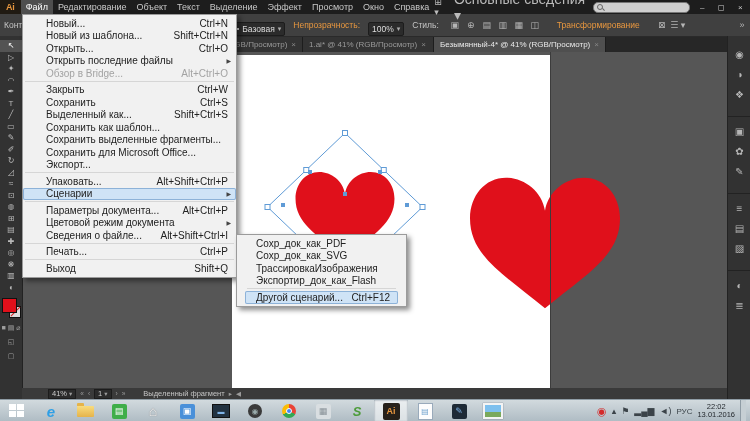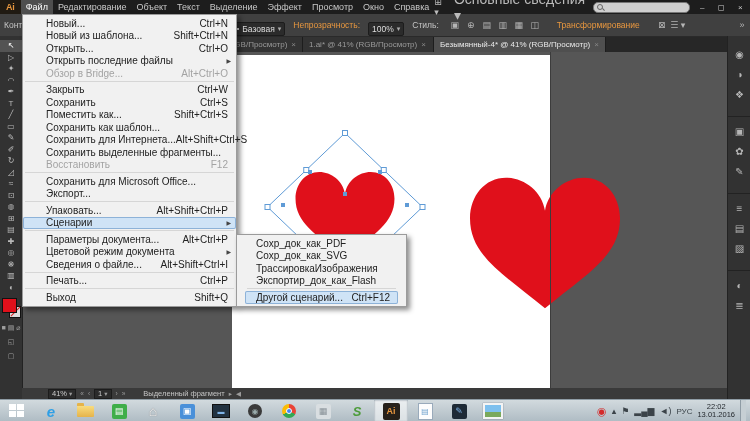--- a/index.html
+++ b/index.html
@@ -471,49 +471,39 @@
         <span class="arr"></span>
       </div>
 
       <div class="mrow">
         <span class="lbl">Сохранить</span>
         <span class="sc">Ctrl+S</span>
         <span class="arr"></span>
       </div>
 
       <div class="mrow">
-        <span class="lbl">Поместить как...</span>
+        <span class="lbl">Выделенный как...</span>
         <span class="sc">Shift+Ctrl+S</span>
         <span class="arr"></span>
       </div>
 
 
       <div class="mrow">
         <span class="lbl">Сохранить как шаблон...</span>
         <span class="sc"></span>
         <span class="arr"></span>
       </div>
 
-      <div class="mrow">
-        <span class="lbl">Сохранить для Интернета...</span>
-        <span class="sc">Alt+Shift+Ctrl+S</span>
-        <span class="arr"></span>
-      </div>
 
       <div class="mrow">
         <span class="lbl">Сохранить выделенные фрагменты...</span>
         <span class="sc"></span>
         <span class="arr"></span>
       </div>
 
-      <div class="mrow disabled sep-after">
-        <span class="lbl">Восстановить</span>
-        <span class="sc">F12</span>
-        <span class="arr"></span>
-      </div>
 
 
       <div class="mrow">
         <span class="lbl">Сохранить для Microsoft Office...</span>
         <span class="sc"></span>
         <span class="arr"></span>
       </div>
 
       <div class="mrow sep-after">
         <span class="lbl">Экспорт...</span>

